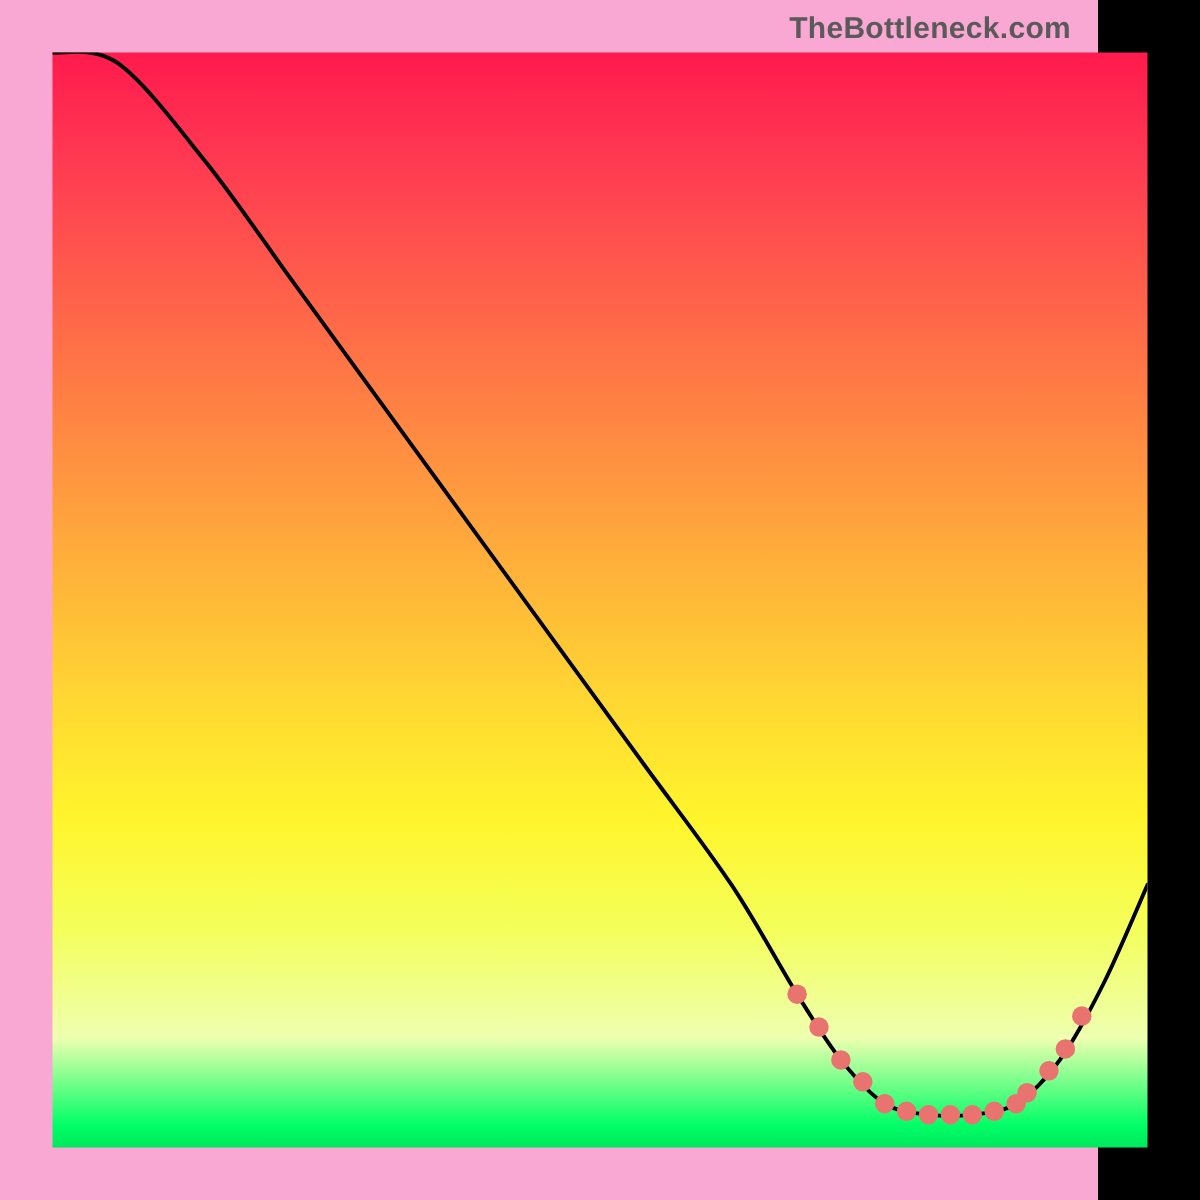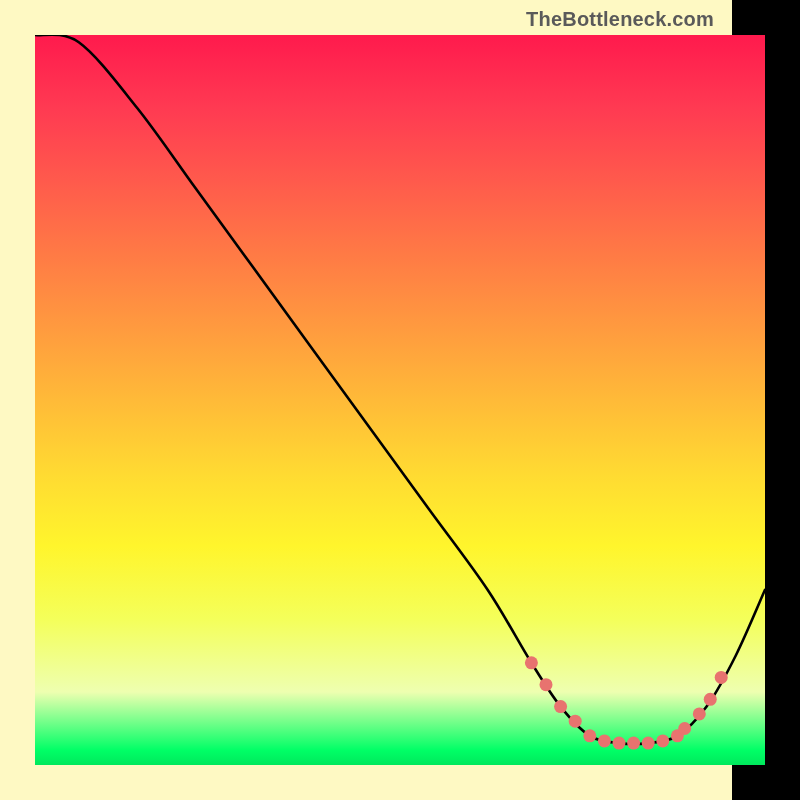--- a/index.html
+++ b/index.html
@@ -8,21 +8,21 @@
     width: 800px;
     height: 800px;
     background: #000;
     overflow: hidden;
     font-family: Arial, sans-serif;
   }
   .chart-container {
     position: relative;
     width: 732px;
     height: 800px;
-    background: #fef9c3;
+    background: #f9a8d4;
   }
   .plot-area {
     position: absolute;
     left: 35px;
     top: 35px;
     width: 730px;
     height: 730px;
     background: linear-gradient(to bottom,
       #ff1a4d 0%,
       #ff3a52 10%,

